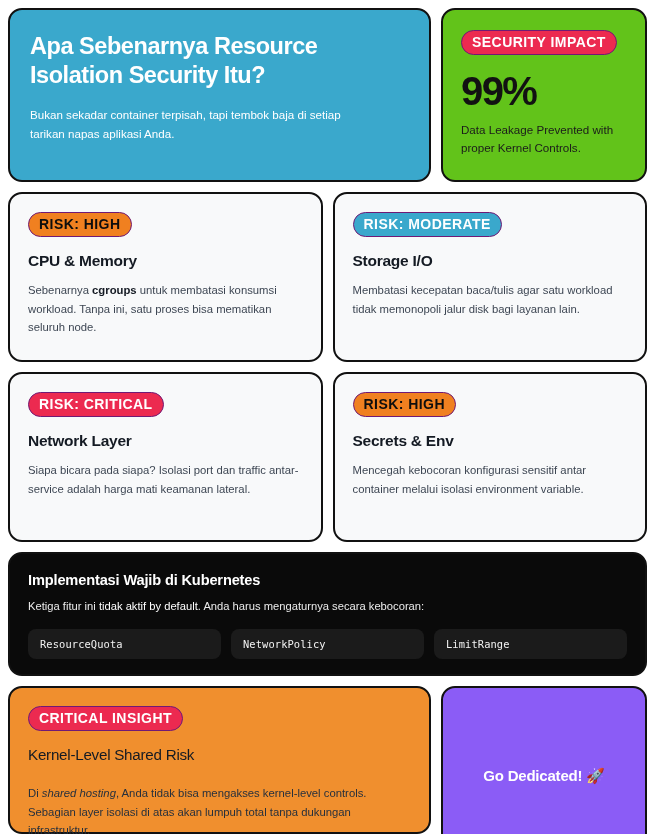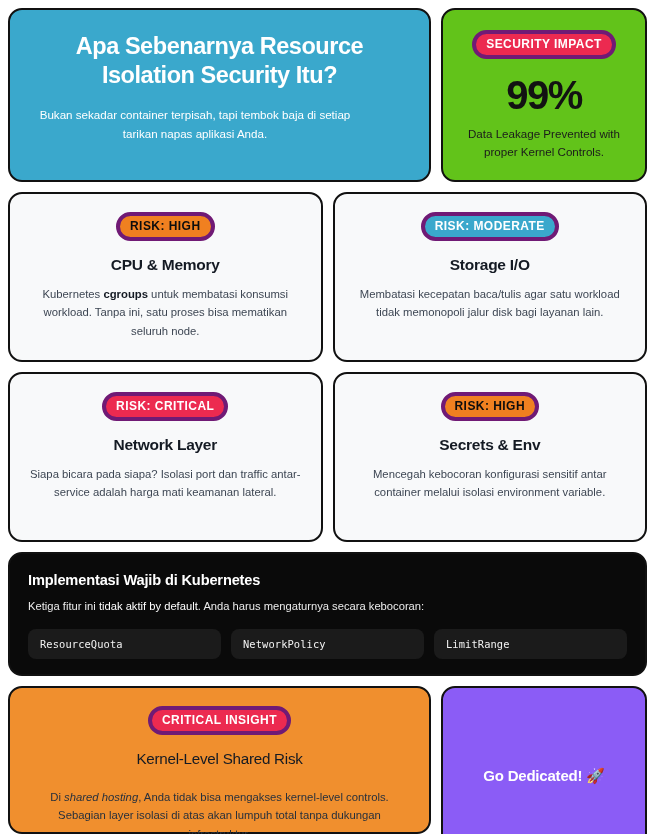--- a/index.html
+++ b/index.html
@@ -27,21 +27,20 @@
     border: 2px solid #111111;
     border-radius: 14px;
     position: relative;
   }
 
   
   .row {
     display: flex;
     gap: 10px;
     width: 100%;
-    text-align: center;
   }
   .col-wide  { flex: 0 0 423px; }
   .col-narrow{ flex: 1 1 auto; }
   .col-half  { flex: 1 1 0; min-width: 0; }
 
   
   .hero {
     background: #3aa8cc;
     padding: 22px 20px 20px 20px;
     height: 174px;
@@ -78,23 +77,23 @@
   .stat .caption {
     color: #1b1b1b;
     font-size: 11.6px;
     line-height: 1.55;
     margin-top: 10px;
   }
 
   
   .badge {
     display: inline-block;
-    border: 4px solid #701a75;
+    border: 1px solid #701a75;
     border-radius: 999px;
-    font-size: 12px;
+    font-size: 14px;
     font-weight: 700;
     letter-spacing: 0.45px;
     padding: 4px 10px 4px 10px;
     line-height: 1.1;
     white-space: nowrap;
     vertical-align: top;
   }
   .badge-red    { background: #ec2a50; color: #ffffff; }
   .badge-orange { background: #f08020; color: #0d0d0d; }
   .badge-teal   { background: #3aa8cc; color: #ffffff; }
@@ -212,21 +211,21 @@
       <div class="value">99%</div>
       <div class="caption">Data Leakage Prevented with proper Kernel Controls.</div>
     </div>
   </div>
 
   <div class="row">
 
     <div class="card risk col-half">
       <div><span class="badge badge-orange">RISK: HIGH</span></div>
       <h3>CPU &amp; Memory</h3>
-      <p><span>Kubernetes </span><b>cgroups</b><span> untuk membatasi konsumsi workload. Tanpa ini, satu proses bisa mematikan seluruh node.</span></p>
+      <p><span>Sebenarnya </span><b>cgroups</b><span> untuk membatasi konsumsi workload. Tanpa ini, satu proses bisa mematikan seluruh node.</span></p>
     </div>
 
     <div class="card risk col-half">
       <div><span class="badge badge-teal">RISK: MODERATE</span></div>
       <h3>Storage I/O</h3>
       <p>Membatasi kecepatan baca/tulis agar satu workload tidak memonopoli jalur disk bagi layanan lain.</p>
     </div>
   </div>
 
   <div class="row">

